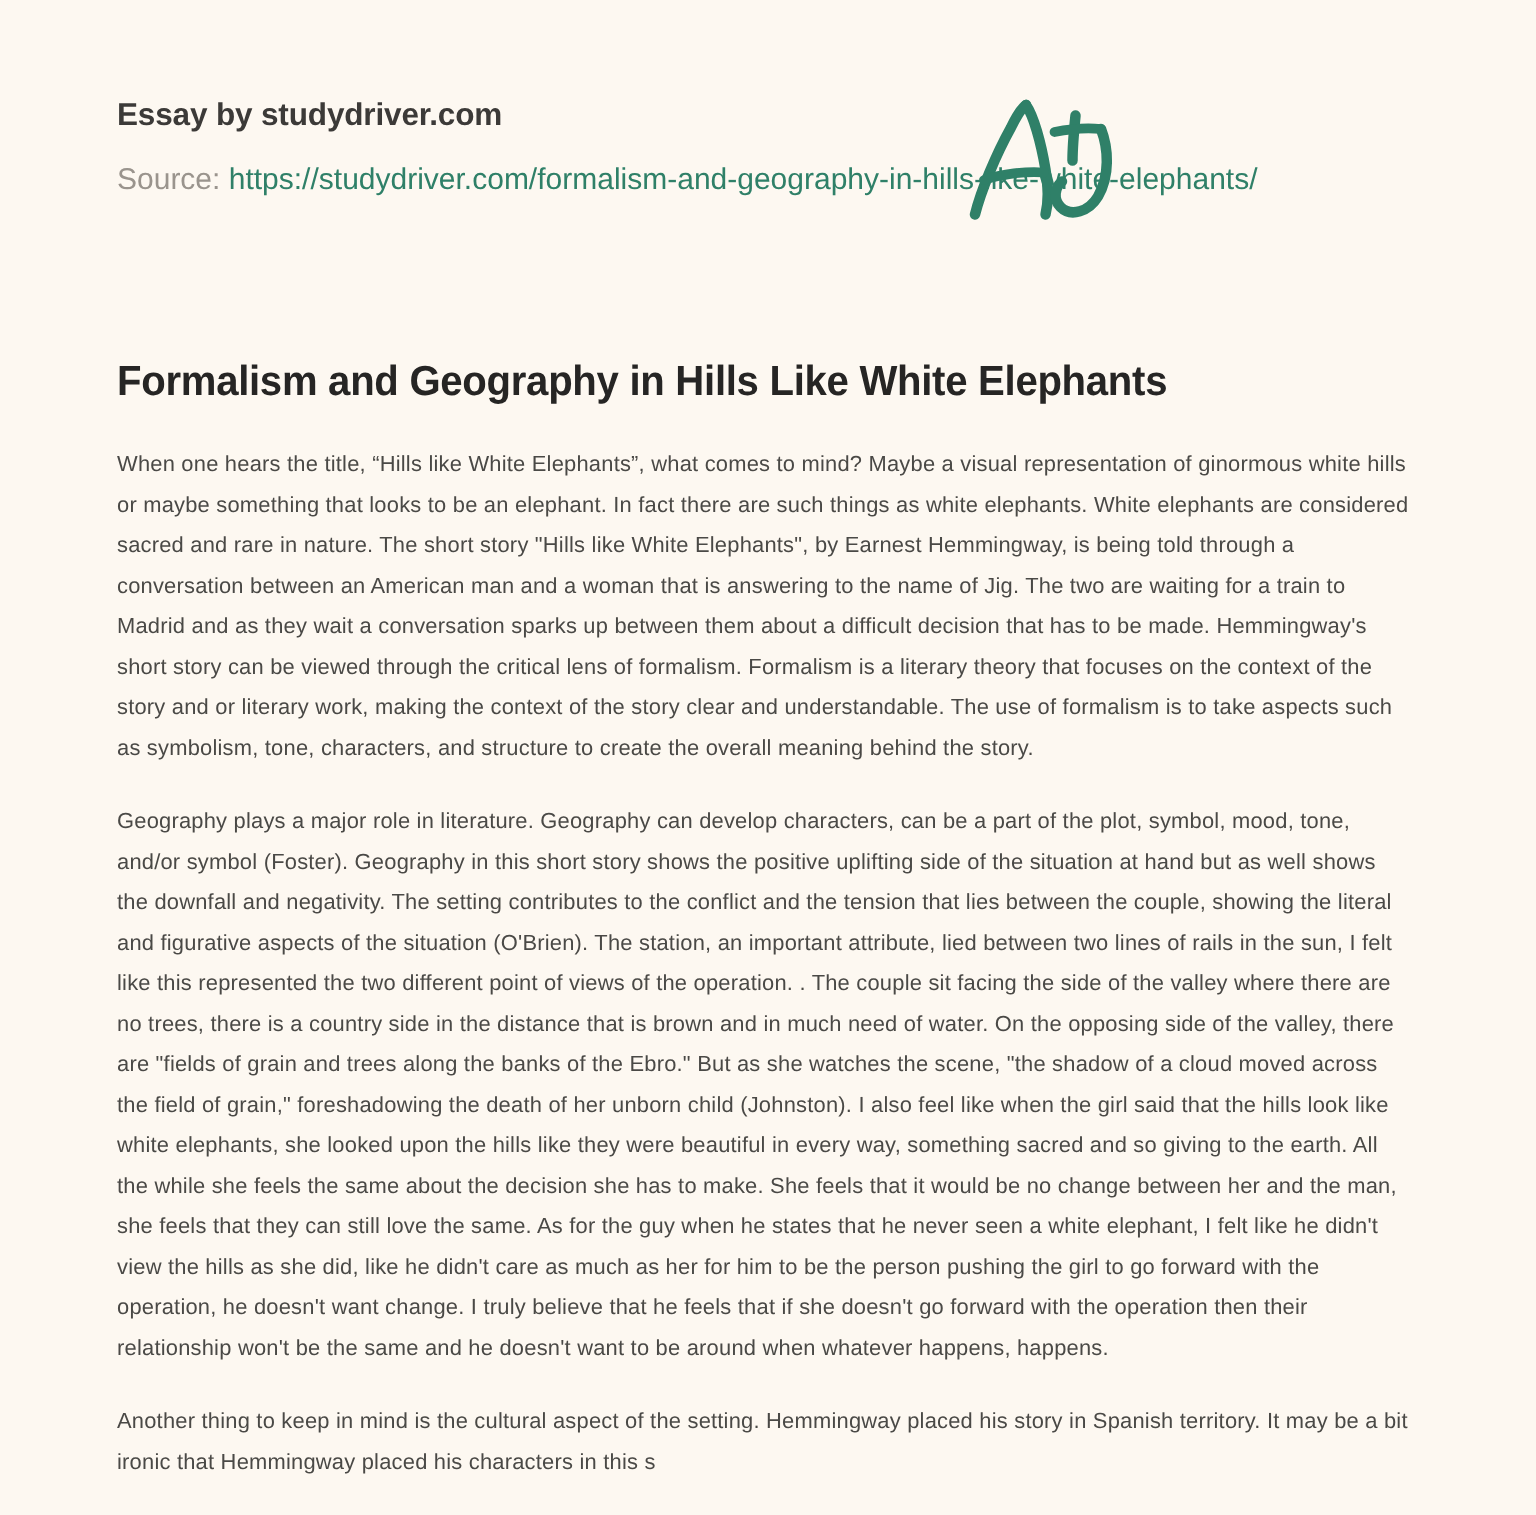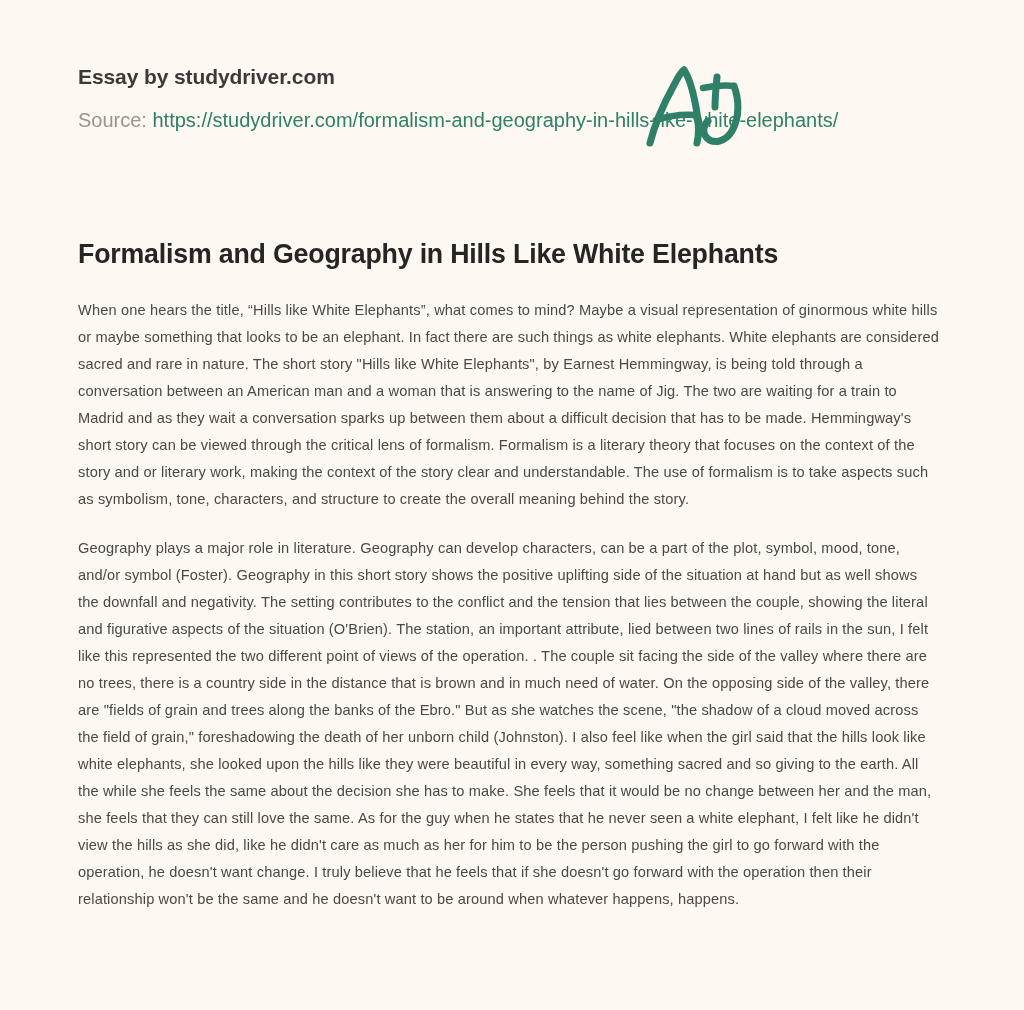--- a/index.html
+++ b/index.html
@@ -129,15 +129,16 @@
         </g>
       </svg>
     </div>
   </div>
 
   <h1 class="doc-title">Formalism and Geography in Hills Like White Elephants</h1>
 
   <div class="doc-body">
     <p>When one hears the title, “Hills like White Elephants”, what comes to mind? Maybe a visual representation of ginormous white hills or maybe something that looks to be an elephant. In fact there are such things as white elephants. White elephants are considered sacred and rare in nature. The short story "Hills like White Elephants", by Earnest Hemmingway, is being told through a conversation between an American man and a woman that is answering to the name of Jig. The two are waiting for a train to Madrid and as they wait a conversation sparks up between them about a difficult decision that has to be made. Hemmingway's short story can be viewed through the critical lens of formalism. Formalism is a literary theory that focuses on the context of the story and or literary work, making the context of the story clear and understandable. The use of formalism is to take aspects such as symbolism, tone, characters, and structure to create the overall meaning behind the story.</p>
     <p>Geography plays a major role in literature. Geography can develop characters, can be a part of the plot, symbol, mood, tone, and/or symbol (Foster). Geography in this short story shows the positive uplifting side of the situation at hand but as well shows the downfall and negativity. The setting contributes to the conflict and the tension that lies between the couple, showing the literal and figurative aspects of the situation (O'Brien). The station, an important attribute, lied between two lines of rails in the sun, I felt like this represented the two different point of views of the operation. . The couple sit facing the side of the valley where there are no trees, there is a country side in the distance that is brown and in much need of water. On the opposing side of the valley, there are "fields of grain and trees along the banks of the Ebro." But as she watches the scene, "the shadow of a cloud moved across the field of grain," foreshadowing the death of her unborn child (Johnston). I also feel like when the girl said that the hills look like white elephants, she looked upon the hills like they were beautiful in every way, something sacred and so giving to the earth. All the while she feels the same about the decision she has to make. She feels that it would be no change between her and the man, she feels that they can still love the same. As for the guy when he states that he never seen a white elephant, I felt like he didn't view the hills as she did, like he didn't care as much as her for him to be the person pushing the girl to go forward with the operation, he doesn't want change. I truly believe that he feels that if she doesn't go forward with the operation then their relationship won't be the same and he doesn't want to be around when whatever happens, happens.</p>
+    <p>Another thing to keep in mind is the cultural aspect of the setting. Hemmingway placed his story in Spanish territory. It may be a bit ironic that Hemmingway placed his characters in this s</p>
   </div>
 
 </div>
 
 </body></html>

